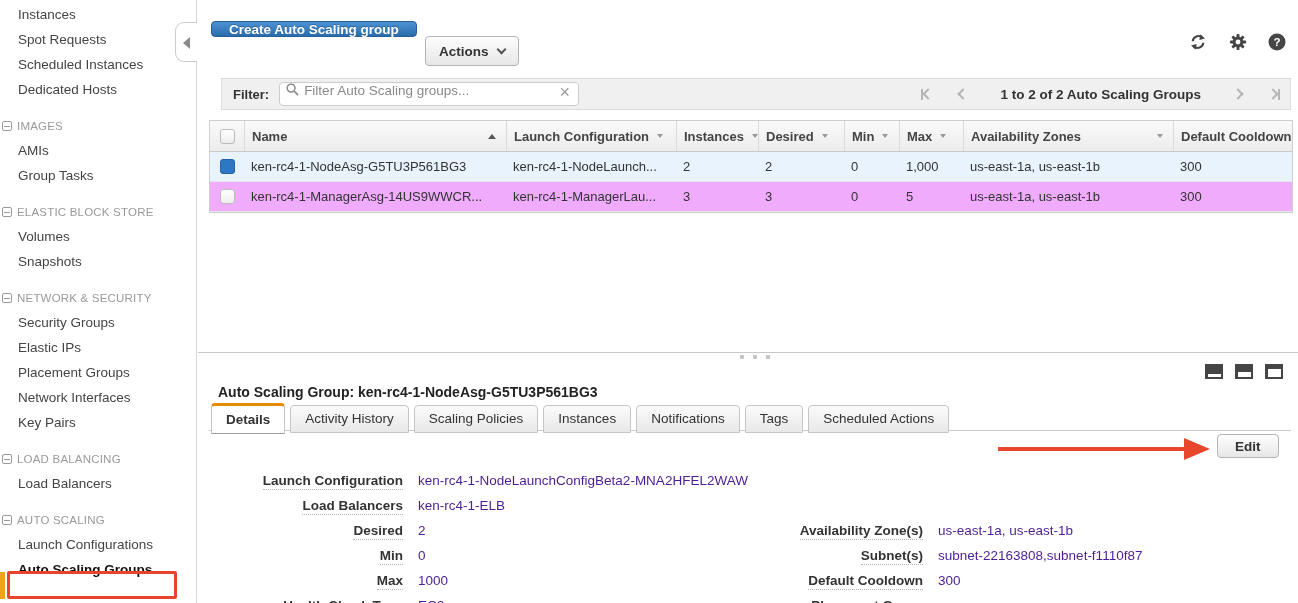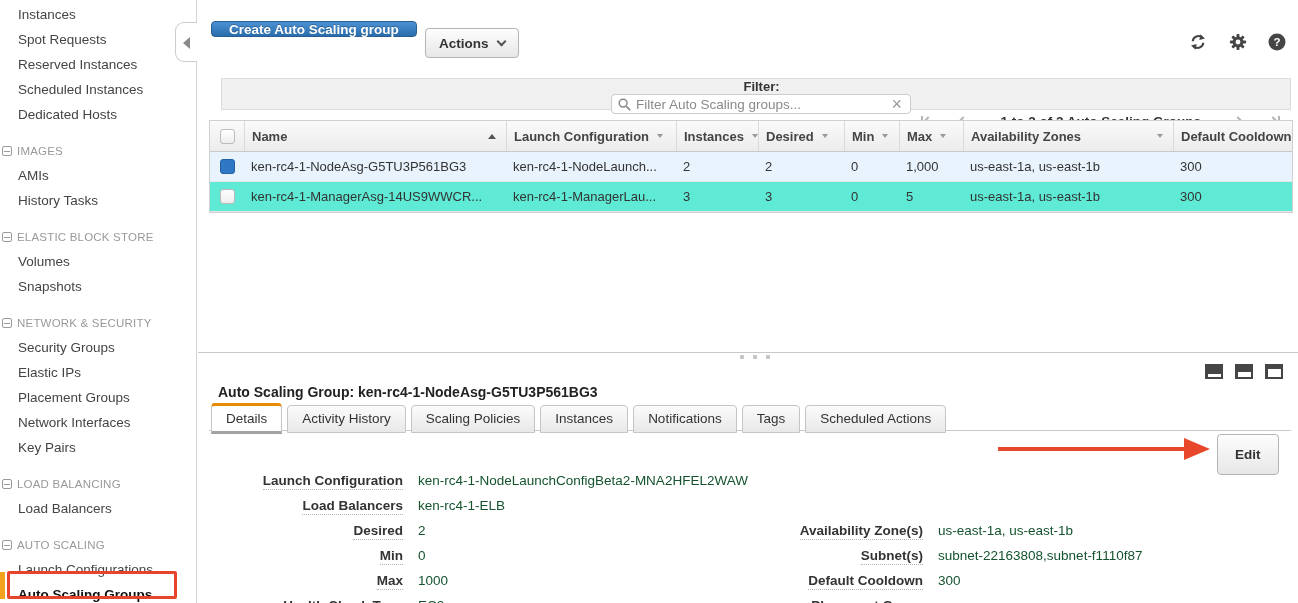--- a/index.html
+++ b/index.html
@@ -30,33 +30,33 @@
 
   
   .main { position:absolute; left:198px; top:0; right:0; bottom:0; background:#fff; font-size:13px; }
 
   .btn { display:inline-flex; align-items:center; border-radius:4px; font-size:13.5px;
     font-weight:bold; cursor:pointer; }
   .btn-primary { position:absolute; left:13px; top:21px; height:16px; padding:0 17px;
     color:#fff; background:linear-gradient(#4b92d4,#2a6cab); border:1px solid #295e92;
     text-shadow:0 -1px 0 rgba(0,0,0,.25); }
   .btn-default { background:linear-gradient(#fdfdfd,#e7e7e7); border:1px solid #b4b4b4; color:#333; }
-  .btn-actions { position:absolute; left:227px; top:28px; height:30px; padding:0 13px; }
+  .btn-actions { position:absolute; left:227px; top:36px; height:30px; padding:0 13px; }
   .chev-down { width:7px; height:7px; border-right:2px solid #555; border-bottom:2px solid #555;
     transform:rotate(45deg); margin-left:9px; margin-top:-4px; }
 
   .top-icons { position:absolute; right:12px; top:33px; display:flex; align-items:center; gap:21px; }
   .icon-btn { cursor:pointer; display:flex; align-items:center; }
 
   
   .filterbar { position:absolute; left:23px; right:7px; top:78px; height:32px;
-    background:#f0f0f0; border:1px solid #dcdcdc; display:flex; align-items:center;flex-direction:column; }
+    background:#f0f0f0; border:1px solid #dcdcdc; display:flex; align-items:center; }
   .filter-label { font-weight:bold; margin-left:11px; color:#333; }
-  .searchbox { margin-left:10px; width:300px; height:36px; background:#fff;
-    border:1px solid #ccc; border-radius:4px; display:flex; align-items:center; padding:0 6px; }
+  .searchbox { margin-left:10px; width:300px; height:24px; background:#fff;
+    border:1px solid #ccc; border-radius:4px; display:flex; align-items:flex-start; padding:0 6px; }
   .searchbox input { flex:1; border:none; outline:none; font-size:13.5px; color:#555;
     font-family:"Liberation Sans", sans-serif; background:transparent; }
   .searchbox input::placeholder { color:#8a8a8a; }
   .clear-x { color:#9a9a9a; font-size:18px; line-height:1; cursor:pointer; padding:0 2px; }
 
   .pagination { margin-left:auto; display:flex; align-items:center; gap:27px; padding-right:10px; }
   .pg-text { font-weight:bold; color:#333; font-size:13.5px; margin:0 6px; }
   .pg-chev { width:8px; height:8px; border-right:2px solid #b5b5b5; border-bottom:2px solid #b5b5b5;
     display:inline-block; cursor:pointer; }
   .pg-left  { transform:rotate(135deg); }
@@ -81,21 +81,21 @@
   .col-des { width:86px; flex:none; }
   .col-min { width:55px; flex:none; }
   .col-max { width:64px; flex:none; }
   .col-az  { width:210px; flex:none; }
   .col-cd  { width:119px; flex:none; }
   .tri-up-dark { width:0; height:0; border-left:4px solid transparent; border-right:4px solid transparent;
     border-bottom:5px solid #555; flex:none;}
   .tri-down-gray { width:0; height:0; border-left:3.5px solid transparent; border-right:3.5px solid transparent;
     border-top:4.5px solid #999; flex:none;}
   .t-row { display:flex; height:30px; border-bottom:1px solid #e6e6e6; align-items:stretch;
-    cursor:pointer; background:#5eead4; }
+    cursor:pointer; background:#f0abfc; }
   .t-row.selected { background:#e8f3fd; }
   .bcell { display:flex; align-items:center; padding-left:7px; white-space:nowrap; overflow:hidden; color:#333; }
   .cbox { width:15px; height:15px; border-radius:3px; border:1px solid #bbb;
     background:linear-gradient(#fff,#ededed); cursor:pointer; }
   .cbox.checked { background:#2e77c4; border-color:#2462a5; }
 
   
   .split { position:absolute; left:0; right:0; top:352px; border-top:1px solid #c9c9c9; }
   .drag-dots { position:absolute; left:542px; top:355px; display:flex; gap:9px; cursor:row-resize; }
   .drag-dots i { width:4px; height:4px; background:#c4c4c4; border-radius:1px; display:block; }
@@ -105,55 +105,54 @@
   .layout-icons { position:absolute; right:15px; top:364px; display:flex; gap:12px; }
   .layout-icon { width:18px; height:15px; background:#454545; position:relative; cursor:pointer; }
   .layout-icon i { position:absolute; left:2.5px; right:2.5px; bottom:2.5px; background:#fff; display:block; }
   .li-s i { height:3px; } .li-m i { height:5px; } .li-l i { height:7.5px; }
 
   .tabbar-line { position:absolute; left:11px; right:7px; top:430px; border-top:1px solid #c9c9c9; }
   .tabs { position:absolute; left:13px; top:403px; display:flex; gap:5px; align-items:flex-end; z-index:2; }
   .tab { height:28px; padding:0 14px; display:flex; align-items:center; font-size:13.5px; color:#333;
     background:linear-gradient(#fbfbfb,#e8e8e8); border:1px solid #c5c5c5; border-radius:4px 4px 0 0;
     cursor:pointer; white-space:nowrap; }
-  .tab.active { background:#fff; border-top:3px solid #e88b00; border-bottom:3px solid #a3a3a3;
-    font-weight:normal; height:31px; margin-bottom:-1.5px; }
-
-  .edit-btn { position:absolute; left:1019px; top:434px; height:41px; padding:0 17px;justify-content:flex-end; }
+  .tab.active { background:#fff; border-top:3px solid #e88b00; border-bottom:1px solid #a3a3a3;
+    font-weight:bold; height:31px; margin-bottom:-1.5px; }
+
+  .edit-btn { position:absolute; left:1019px; top:434px; height:24px; padding:0 17px;justify-content:flex-end; }
   .red-arrow { position:absolute; left:800px; top:438px; width:212px; height:22px; pointer-events:none; }
   .red-arrow .shaft { position:absolute; left:0; top:9px; width:186px; height:4px; background:#e8472b; }
   .red-arrow .head { position:absolute; right:0; top:0; width:0; height:0;
     border-top:11px solid transparent; border-bottom:11px solid transparent; border-left:26px solid #e8472b; }
 
   .fields { position:absolute; font-size:13.5px; }
   .fields-left  { left:13px; top:468px; width:600px; }
   .fields-right { left:563px; top:518px; width:540px; }
   .f-row { height:25px; display:flex; align-items:center; }
   .f-label { font-weight:bold; color:#333; text-align:right; flex:none; }
   .fields-left  .f-label { width:192px; }
   .fields-right .f-label { width:162px; }
   .f-label span { border-bottom:1px dotted #b5b5b5; padding-bottom:1px; }
-  .f-value { margin-left:15px; color:#14532d; white-space:nowrap; }
+  .f-value { margin-left:15px; color:#4c1d95; white-space:nowrap; }
 </style>
 </head>
 <body>
 
 <div class="sidebar">
   <div class="side-item">Instances</div>
   <div class="side-item">Spot Requests</div>
-  <div class="side-item">Reserved Instances</div>
   <div class="side-item">Scheduled Instances</div>
   <div class="side-item">Dedicated Hosts</div>
 
   <div class="side-section">
     <span class="collapse-box"></span>
     <span>IMAGES</span>
   </div>
   <div class="side-item">AMIs</div>
-  <div class="side-item">History Tasks</div>
+  <div class="side-item">Group Tasks</div>
 
   <div class="side-section">
     <span class="collapse-box"></span>
     <span>ELASTIC BLOCK STORE</span>
   </div>
   <div class="side-item">Volumes</div>
   <div class="side-item">Snapshots</div>
 
   <div class="side-section">
     <span class="collapse-box"></span>

